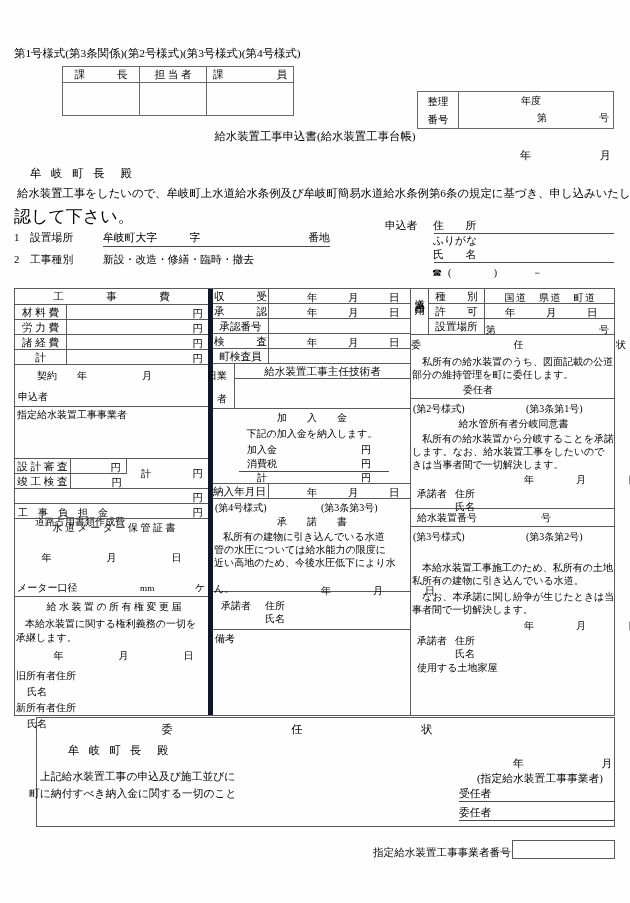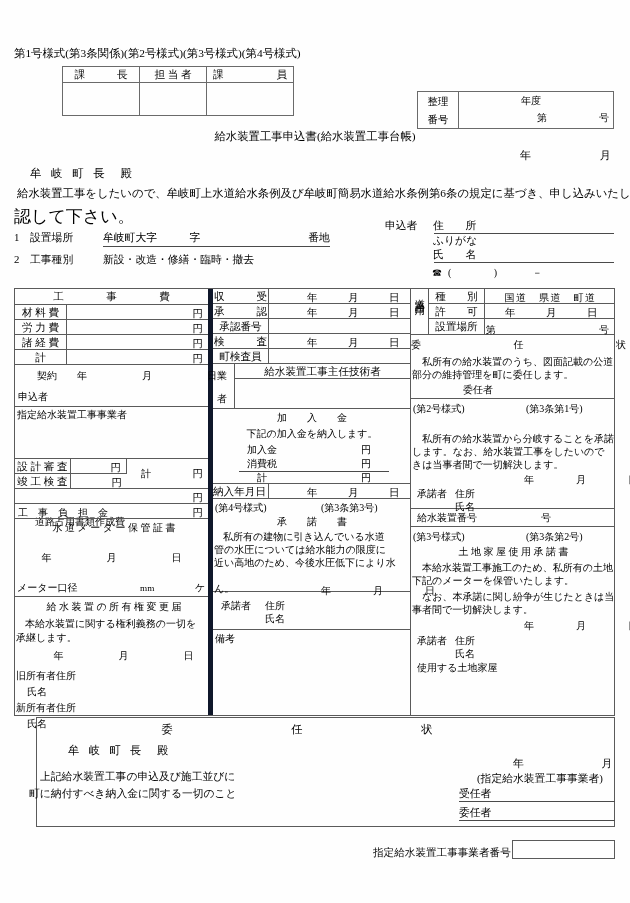--- a/index.html
+++ b/index.html
@@ -359,37 +359,37 @@
       <div class="cell bb" style="top:46px; left:0; right:0; height:64px;">
         <div class="abs tx f10 ctr sp3" style="top:3px; left:0; width:205px;">委　　　　任　　　　状</div>
         <div class="abs tx f10" style="top:20px; left:11px;">私所有の給水装置のうち、図面記載の公道</div>
         <div class="abs tx f10" style="top:33px; left:1px;">部分の維持管理を町に委任します。</div>
         <div class="abs tx f10" style="top:48px; left:52px;">委任者</div>
       </div>
 
       <div class="cell bb" style="top:110px; left:0; right:0; height:110px;">
         <div class="abs tx f10" style="top:3px; left:2px;">(第2号様式)</div>
         <div class="abs tx f10" style="top:3px; left:115px;">(第3条第1号)</div>
+        <div class="abs tx f10 ctr" style="top:18px; left:0; width:205px;">給水管所有者分岐同意書</div>
         <div class="abs tx f10" style="top:33px; left:11px;">私所有の給水装置から分岐することを承諾</div>
         <div class="abs tx f10" style="top:46px; left:1px;">します。なお、給水装置工事をしたいので</div>
         <div class="abs tx f10" style="top:59px; left:1px;">きは当事者間で一切解決します。</div>
         <div class="abs tx f10 sp1" style="top:74px; left:113px;">年　　　月　　　日</div>
         <div class="abs tx f10" style="top:88px; left:6px;">承諾者</div>
         <div class="abs tx f10" style="top:88px; left:44px;">住所</div>
         <div class="abs tx f10" style="top:101px; left:44px;">氏名</div>
       </div>
       <div class="abs tx f10" style="top:222px; left:6px;">給水装置番号</div>
       <div class="abs tx f10" style="top:222px; left:130px;">号</div>
 
       <div class="cell bt" style="top:237px; left:0; right:0; bottom:0;">
         <div class="abs tx f10" style="top:3px; left:2px;">(第3号様式)</div>
         <div class="abs tx f10" style="top:3px; left:115px;">(第3条第2号)</div>
-        <div class="abs tx f10 ctr" style="top:18px; left:0; width:205px;">土 地 家 屋 使 用 承 諾 書</div>
         <div class="abs tx f10" style="top:34px; left:11px;">本給水装置工事施工のため、私所有の土地</div>
-        <div class="abs tx f10" style="top:47px; left:1px;">下記のメーターを保管いたします。</div>
+        <div class="abs tx f10" style="top:47px; left:1px;">私所有の建物に引き込んでいる水道。</div>
         <div class="abs tx f10" style="top:63px; left:11px;">なお、本承諾に関し紛争が生じたときは当</div>
         <div class="abs tx f10" style="top:76px; left:1px;">事者間で一切解決します。</div>
         <div class="abs tx f10 sp1" style="top:92px; left:113px;">年　　　月　　　日</div>
         <div class="abs tx f10" style="top:107px; left:6px;">承諾者</div>
         <div class="abs tx f10" style="top:107px; left:44px;">住所</div>
         <div class="abs tx f10" style="top:120px; left:44px;">氏名</div>
         <div class="abs tx f10" style="top:134px; left:6px;">使用する土地家屋</div>
       </div>
     </div>
   </div>

